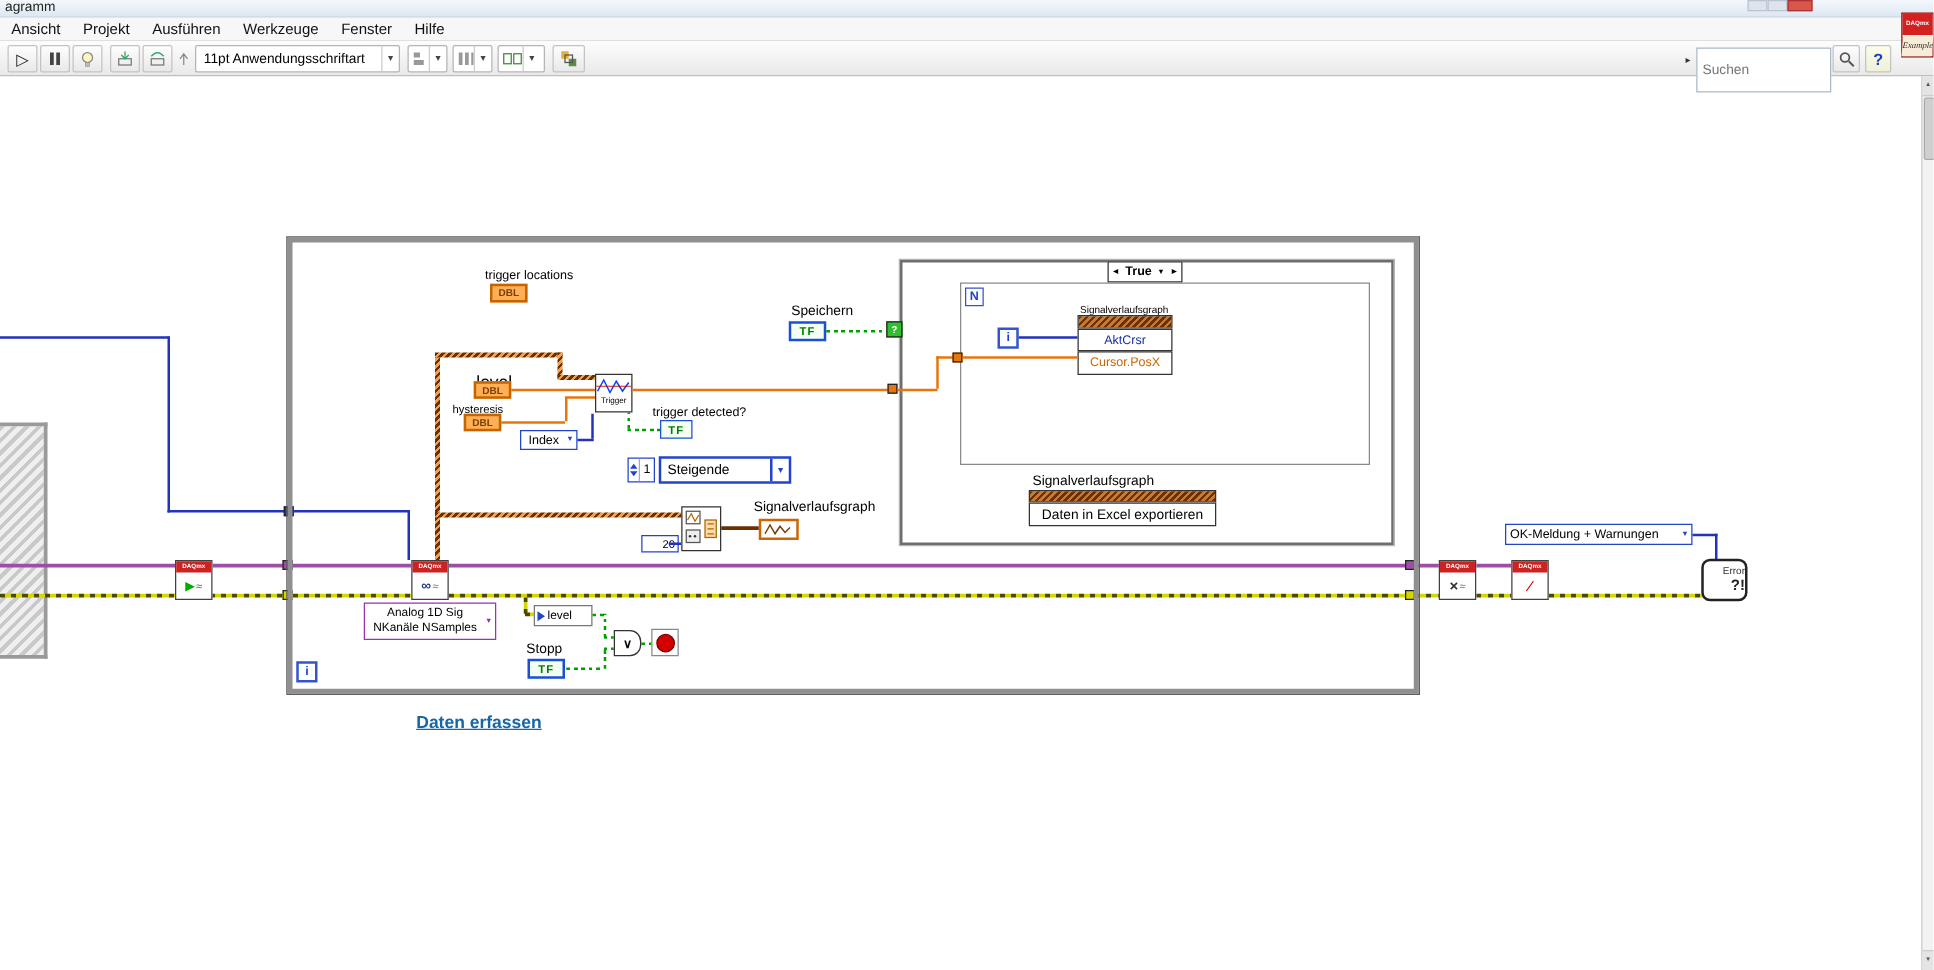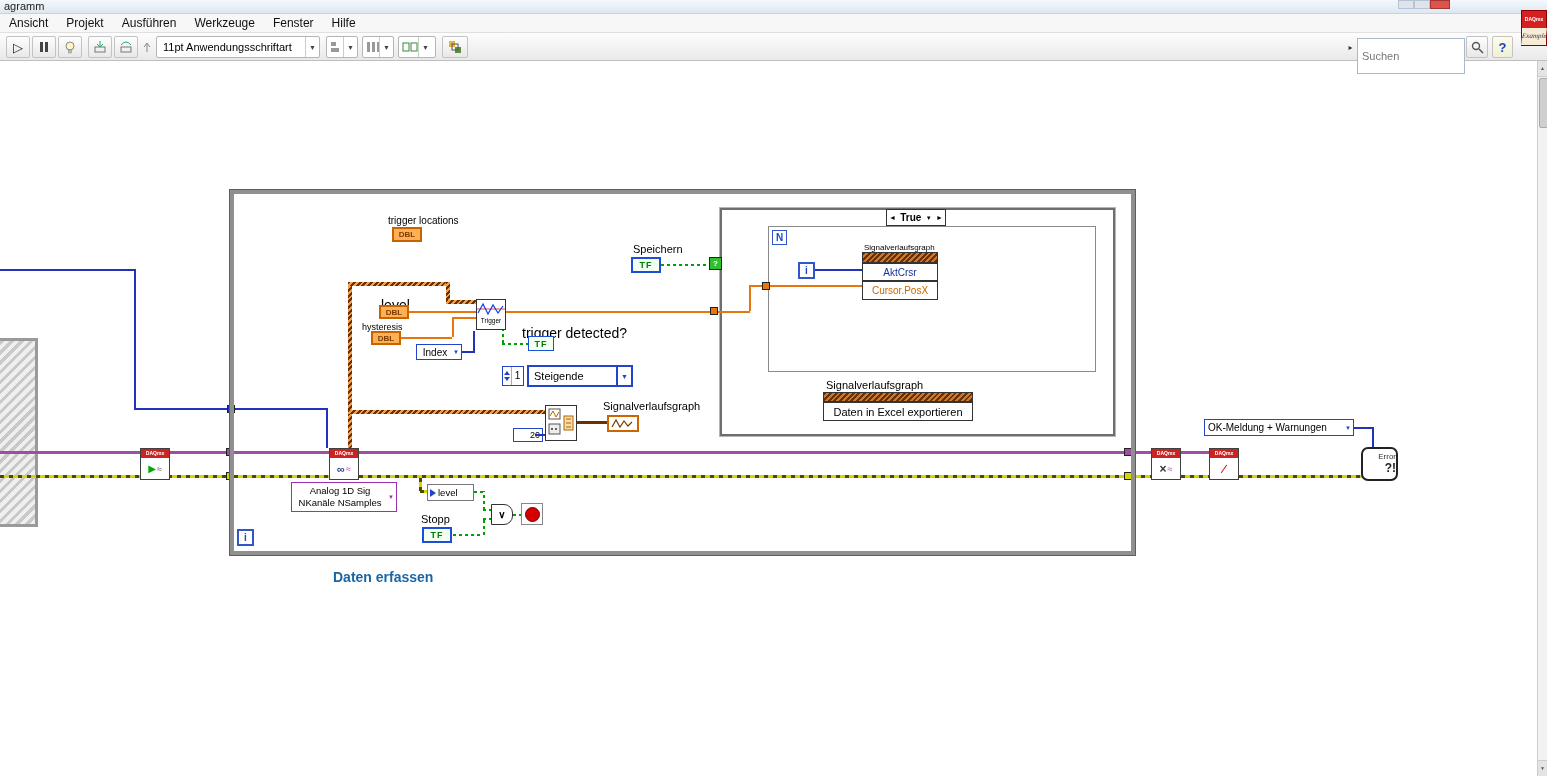--- a/index.html
+++ b/index.html
@@ -221,21 +221,21 @@
   <div class="wfh" style="left:348px;top:410px;width:198px;"></div>
 
   <div class="abs" style="left:476px;top:299px;width:30px;height:31px;background:#fff;border:1px solid #333;">
     <svg width="28" height="16" style="display:block;margin:1px auto 0;">
         <polyline points="1,12 6,3 11,13 16,4 21,12 26,5" stroke="#0040ff" stroke-width="1.2" fill="none"></polyline>
         <line x1="0" y1="8" x2="28" y2="8" stroke="#c00" stroke-width="0.7"></line>
       </svg>
     <div style="font:6.5px 'Liberation Sans',sans-serif;text-align:center;color:#000;">Trigger</div>
   </div>
 
-  <div class="lbl" style="left:522px;top:325px;font-size:14px;">trigger detected?</div>
+  <div class="lbl" style="left:522px;top:325px;font-size:10px;">trigger detected?</div>
   <div class="tf" style="left:528px;top:336px;width:26px;height:15px;border-width:1px;">
       <span>TF</span>
     </div>
   <div class="gv" style="left:502px;top:330px;height:13px;"></div>
   <div class="gh" style="left:502px;top:343px;width:26px;"></div>
 
   <div class="lbl" style="left:633px;top:243px;font-size:11px;">Speichern</div>
   <div class="tf" style="left:631px;top:257px;width:30px;height:16px;">
       <span>TF</span>
     </div>
@@ -396,21 +396,21 @@
     <span style="font-size:6px;color:#2244cc;padding:0 2px;">▼</span>
   </div>
   <div class="wh" style="left:1354px;top:427px;width:20px;"></div>
   <div class="wv" style="left:1372px;top:427px;height:21px;"></div>
 
   <div class="abs" style="left:1361px;top:447px;width:37px;height:34px;background:#fff;border:2px solid #222;border-radius:7px;text-align:right;">
     <div style="font:8px 'Liberation Sans',sans-serif;color:#333;margin-top:3px;">Error</div>
     <div style="font:bold 12px 'Liberation Sans',sans-serif;color:#222;">?!</div>
   </div>
 
-  <div class="abs" style="left:333px;top:569px;font:bold 14px 'Liberation Sans',sans-serif;color:#1766a6;">Daten erfassen</div>
+  <div class="abs" style="left:333px;top:569px;font:bold 14px 'Liberation Sans',sans-serif;color:#1766a6;text-decoration:underline;">Daten erfassen</div>
 
   <div class="abs" style="left:1537px;top:61px;width:10px;height:715px;background:#f2f2f2;border-left:1px solid #ccc;">
     <div style="height:15px;background:#e4e4e4;border-bottom:1px solid #ccc;text-align:center;font-size:5px;line-height:15px;color:#555;">▲</div>
     <div style="position:absolute;left:1px;top:17px;width:7px;height:48px;background:#cfcfcf;border:1px solid #aaa;border-radius:2px;"></div>
     <div style="position:absolute;bottom:0;width:100%;height:15px;background:#e4e4e4;border-top:1px solid #ccc;text-align:center;font-size:5px;line-height:15px;color:#555;">▼</div>
   </div>
 
   <div class="abs" style="left:1521px;top:10px;width:26px;height:36px;border:1px solid #8a0000;background:#fff;">
     <div style="height:17px;background:#d42020;color:#fff;font:bold 5px/17px 'Liberation Sans',sans-serif;text-align:center;">DAQmx</div>
     <div style="height:17px;background:#f7ecd8;color:#333;font:italic 7px/17px 'Liberation Serif',serif;text-align:center;transform:skewX(-6deg);">Example</div>

